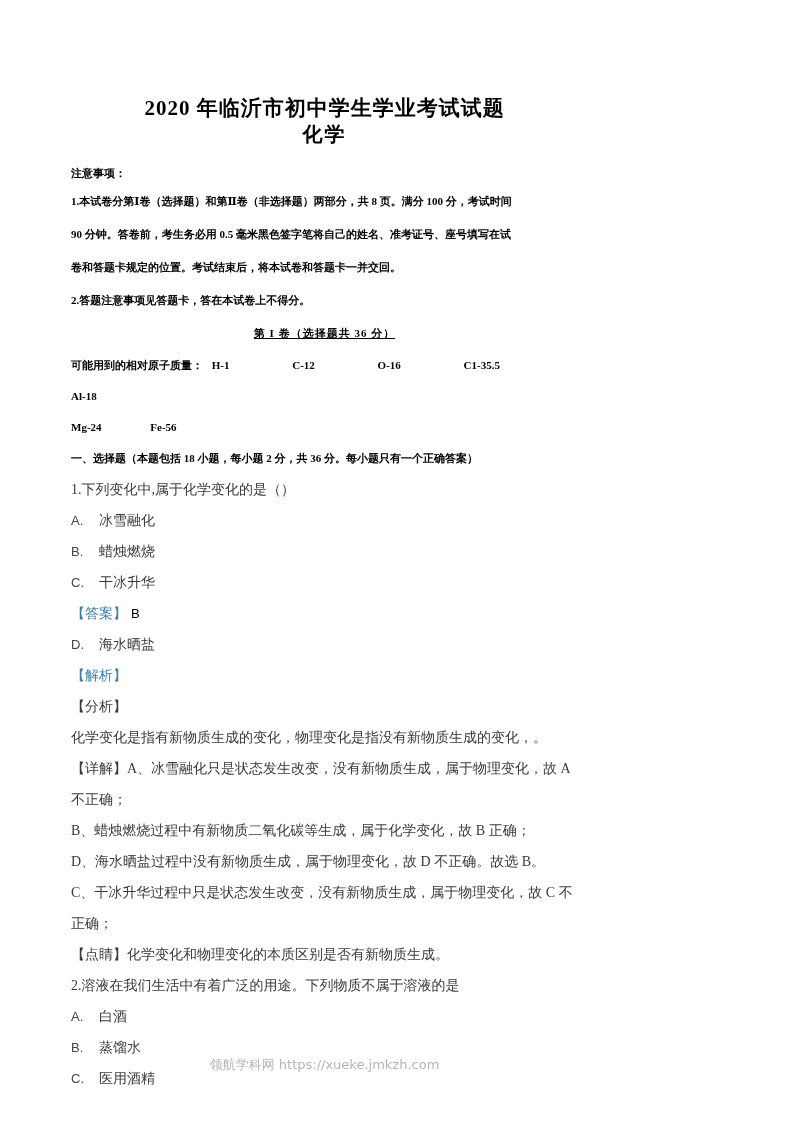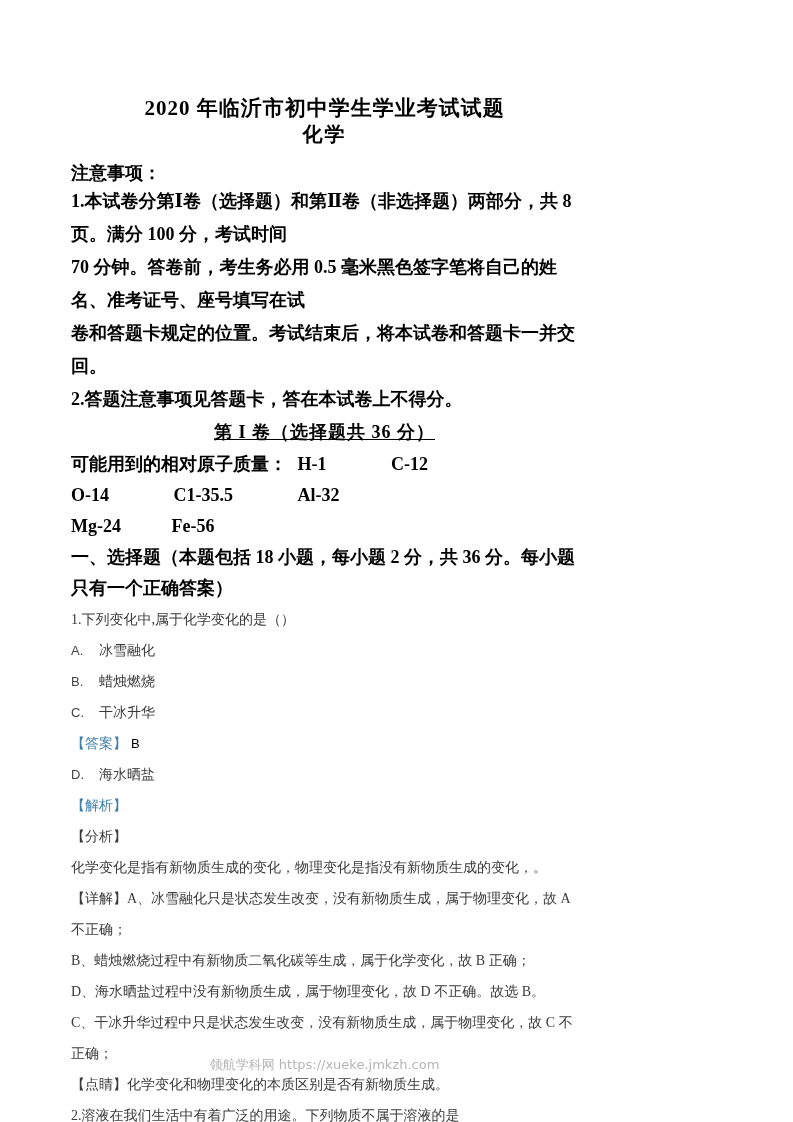--- a/index.html
+++ b/index.html
@@ -5,21 +5,21 @@
   html,body{margin:0;padding:0;background:#ffffff;}
   .page{
     width:649px;height:1122px;position:relative;overflow:hidden;
     background:#ffffff;box-sizing:border-box;
     padding:95px 71px 0 71px;
     font-family:"Liberation Serif","DejaVu Serif",serif;
     color:#000;
   }
   .title{font-size:21px;font-weight:bold;text-align:center;line-height:26px;letter-spacing:1px;}
   .subject{font-size:20px;font-weight:bold;text-align:center;line-height:26px;letter-spacing:2px;}
-  .b15{font-weight:bold;font-size:18px;}
+  .b15{font-weight:bold;font-size:11px;}
   .notice-heading{margin-top:14px;line-height:24px;}
   .nline{line-height:33px;}
   .center{text-align:center;text-decoration:underline;}
   .sec-header{line-height:33px;letter-spacing:1px;}
   .mass-row{line-height:31px;}
   .mass{display:inline-block;margin-right:60px;}
   .mass:last-child{margin-right:0;}
   .mass-wide{}
   .mass2{display:inline-block;margin-right:46px;}
   .part-header{line-height:31px;}
@@ -36,33 +36,33 @@
 </head>
 <body>
 
 <div class="page">
 
   <div class="title">2020 年临沂市初中学生学业考试试题</div>
   <div class="subject">化学</div>
 
   <div class="b15 notice-heading">注意事项：</div>
   <div class="b15 nline">1.本试卷分第Ⅰ卷（选择题）和第Ⅱ卷（非选择题）两部分，共 8 页。满分 100 分，考试时间</div>
-  <div class="b15 nline">70 分钟。答卷前，考生务必用 0.5 毫米黑色签字笔将自己的姓名、准考证号、座号填写在试</div>
+  <div class="b15 nline">90 分钟。答卷前，考生务必用 0.5 毫米黑色签字笔将自己的姓名、准考证号、座号填写在试</div>
   <div class="b15 nline">卷和答题卡规定的位置。考试结束后，将本试卷和答题卡一并交回。</div>
   <div class="b15 nline">2.答题注意事项见答题卡，答在本试卷上不得分。</div>
 
   <div class="b15 center sec-header">第 I 卷（选择题共 36 分）</div>
 
   <div class="b15 mass-row">
     <span class="mass" style="margin-right:6px;">可能用到的相对原子质量：</span>
     <span class="mass">H-1</span>
     <span class="mass">C-12</span>
-    <span class="mass">O-14</span>
+    <span class="mass">O-16</span>
     <span class="mass mass-wide">C1-35.5</span>
-    <span class="mass">Al-32</span>
+    <span class="mass">Al-18</span>
   </div>
   <div class="b15 mass-row">
     <span class="mass2">Mg-24</span>
     <span>Fe-56</span>
   </div>
 
   <div class="b15 part-header">一、选择题（本题包括 18 小题，每小题 2 分，共 36 分。每小题只有一个正确答案）</div>
 
   <div class="q">1.下列变化中,属于化学变化的是（）</div>
   <div class="q">

